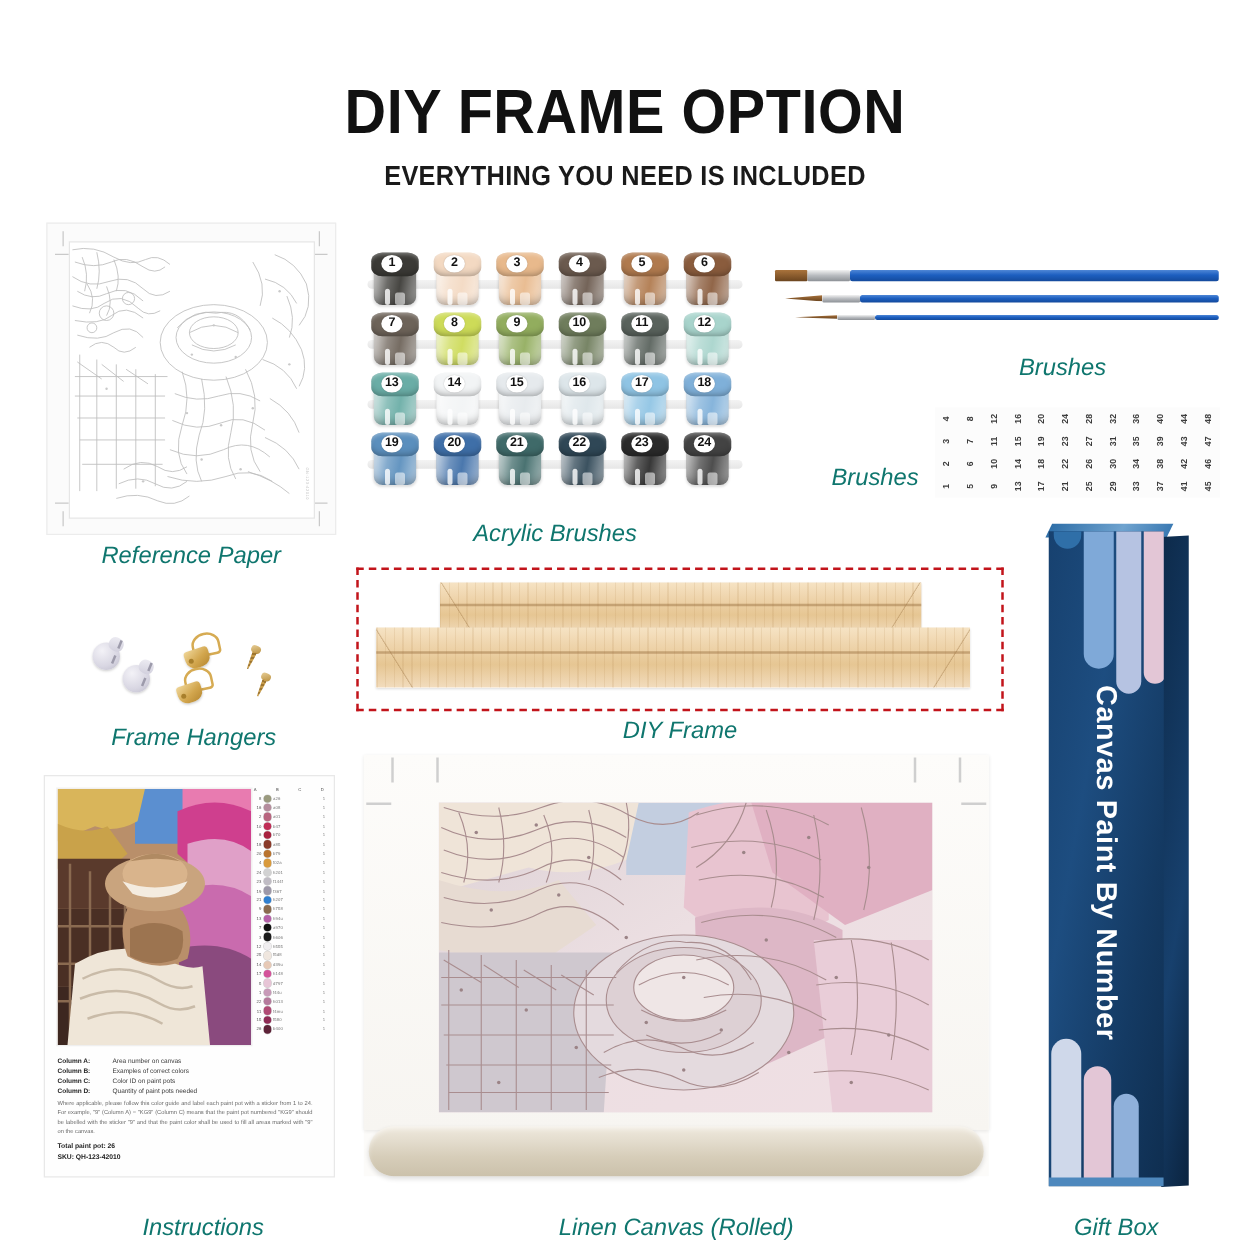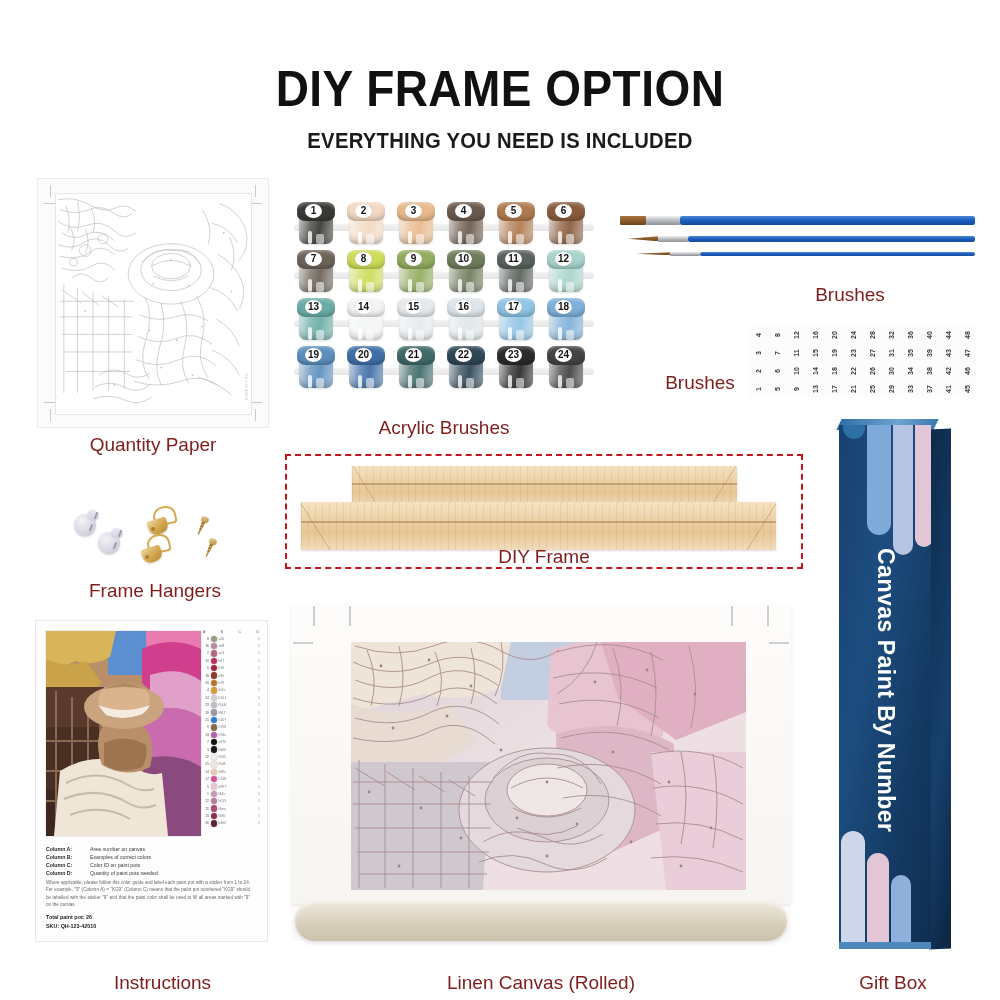--- a/index.html
+++ b/index.html
@@ -27,21 +27,21 @@
     position:absolute;left:0;right:0;top:92px;
     text-align:center;
     font-size:22px;font-weight:bold;letter-spacing:.3px;
     color:#1a1a1a;
     transform:scaleX(.92);
   }
 
   
   .caption{
     position:absolute;text-align:center;
-    font-size:19px;color:#7f1d1d;white-space:nowrap;
+    font-size:19px;color:#0f766e;white-space:nowrap;font-style:italic;
   }
 
   
   #reference-paper{
     position:absolute;left:37px;top:142px;width:232px;height:250px;
     background:#fbfbfb;border:1px solid #ececec;
     box-sizing:border-box;
   }
   .crop-mark{position:absolute;background:#c9c9c9;}
   .refframe{
@@ -348,21 +348,21 @@
             <circle cx="140" cy="186" r="1"></circle>
           <circle cx="172" cy="40" r="1"></circle>
             <circle cx="180" cy="100" r="1"></circle>
           <circle cx="60" cy="196" r="1"></circle>
             <circle cx="30" cy="120" r="1"></circle>
         </g>
       </svg>
       <div class="wmark">GN-123-42010</div>
     </div>
   </div>
-  <div class="caption" style="left:37px;top:398px;width:232px;">Quantity Paper</div>
+  <div class="caption" style="left:37px;top:398px;width:232px;">Reference Paper</div>
 
   <div id="paint-pots">
       <div class="pot-rail" style="top: 22px;"></div>
       <div class="pot-rail" style="top: 70px;"></div>
       <div class="pot-rail" style="top: 118px;"></div>
       <div class="pot-rail" style="top: 166px;"></div>
       <div class="pot" style="left: 0px; top: 0px;">
         <div class="body" style="background-color: rgb(59, 58, 54); background-image: linear-gradient(100deg, rgba(255, 255, 255, 0.78) 0%, rgba(255, 255, 255, 0.25) 34%, rgba(255, 255, 255, 0.06) 60%, rgba(255, 255, 255, 0.5) 100%);"></div>
         <div class="cap" style="background-color:#3b3a36;"></div>
         <div class="num">1</div>
@@ -597,21 +597,21 @@
       <div class="groove" style="top:17px;"></div>
       <div class="miter-l"></div>
         <div class="miter-r"></div>
     </div>
     <div class="bar" style="left:14px;top:46px;width:475px;height:48px;">
       <div class="groove" style="top:19px;"></div>
       <div class="miter-l"></div>
         <div class="miter-r"></div>
     </div>
   </div>
-  <div class="caption" style="left:285px;top:510px;width:518px;">DIY Frame</div>
+  <div class="caption" style="left:285px;top:538px;width:518px;">DIY Frame</div>
 
   <div id="instructions">
     <div class="inst-art">
       <svg viewBox="0 0 155 205" preserveAspectRatio="none" style="display:block;width:100%;height:100%;">
         <rect x="0" y="0" width="155" height="205" fill="#b98f6a"></rect>
         <rect x="62" y="0" width="40" height="44" fill="#5b8fd0"></rect>
         <path d="M0 0 h70 l-6 26 q-18 10 -34 4 l-30 12z" fill="#d9b55a"></path>
         <path d="M0 28 q22 10 40 2 l16 22 l-24 20 l-32 -8z" fill="#c9a24a"></path>
         <path d="M0 56 h58 l-4 40 H0z" fill="#5a3a2c"></path>
         <path d="M0 96 h56 v62 H0z" fill="#4a2f24"></path>

